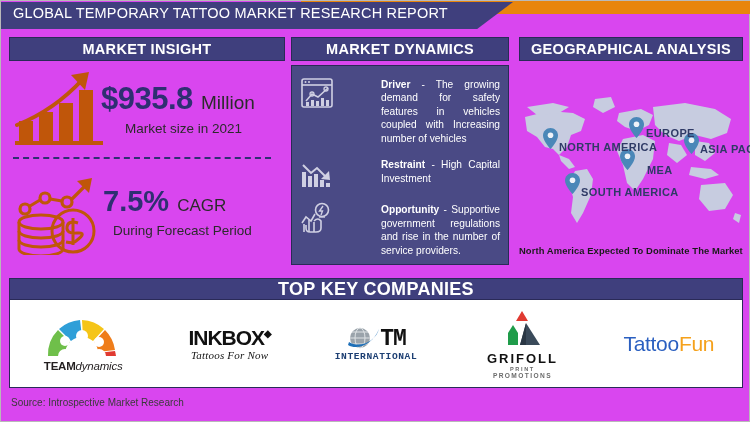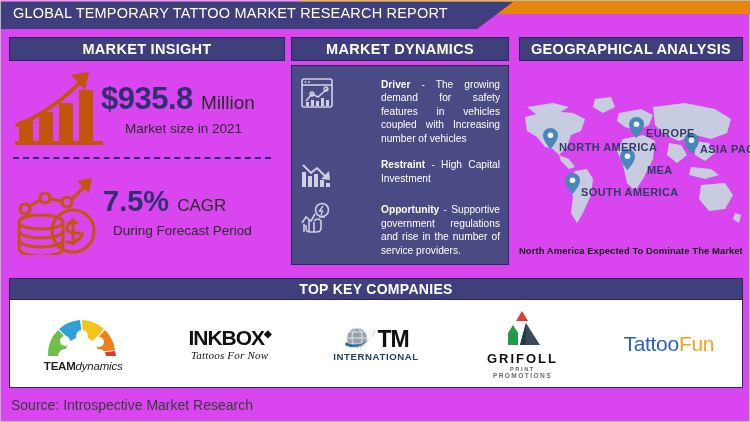--- a/index.html
+++ b/index.html
@@ -91,21 +91,21 @@
     position:absolute;font-size:11px;font-weight:bold;color:#2f3a66;
     letter-spacing:.4px;white-space:nowrap;
   }
   #geo-caption{
     position:absolute;left:0;top:180px;width:224px;
     text-align:left;font-size:9.4px;font-weight:bold;color:#1a1a1a;
     letter-spacing:.1px;
   }
 
   
-  #comp-bar{left:8px;top:277px;width:734px;height:22px;font-size:14px;}
+  #comp-bar{left:8px;top:277px;width:734px;height:22px;font-size:18px;}
   #comp-body{
     position:absolute;left:8px;top:299px;width:734px;height:88px;
     border:1px solid #2a2a58;border-top:none;box-sizing:border-box;
     background:#fff;display:flex;align-items:center;
   }
   .logo-cell{
     flex:1;height:100%;display:flex;align-items:center;justify-content:center;
   }
 
   
@@ -116,40 +116,40 @@
   
   .ink-wrap{text-align:center;}
   .ink-top{font-size:21px;font-weight:bold;color:#111;letter-spacing:-1px;}
   .ink-top sup{font-size:10px;vertical-align:super;}
   .ink-sub{
     font-size:11px;font-style:italic;color:#111;letter-spacing:.2px;
     margin-top:-1px;font-family:"Liberation Serif", serif;
   }
 
   
-  .tm-wrap{text-align:left;position:relative;}
+  .tm-wrap{text-align:left;position:relative;font-family:Liberation Mono, monospace;}
   .tm-row{display:flex;align-items:center;justify-content:center;}
   .tm-letters{font-size:23px;font-weight:bold;color:#111;letter-spacing:-1px;}
   .tm-sub{font-size:9.6px;font-weight:bold;color:#1d3f73;letter-spacing:.6px;margin-top:-2px;}
 
   
   .gr-wrap{text-align:center;}
   .gr-name{font-size:13px;font-weight:bold;color:#111;letter-spacing:2px;}
   .gr-sub1{font-size:5.6px;font-weight:bold;color:#6b6b6b;letter-spacing:1.6px;}
   .gr-sub2{font-size:6.6px;font-weight:bold;color:#6b6b6b;letter-spacing:1.4px;}
 
   
   .tf{font-size:21px;font-weight:normal;letter-spacing:-.3px;}
   .tf .a{color:#2a5fc0;}
   .tf .b{color:#f5a11b;}
 
   
   #footer{
     position:absolute;left:10px;top:396px;
-    font-size:14px;color:#3a3a3a;
+    font-size:10px;color:#3a3a3a;
   }
 </style>
 </head>
 <body>
 
 <div id="canvas">
 
   <div id="header">
     <div id="header-orange"></div>
     <div id="header-navy"></div>

